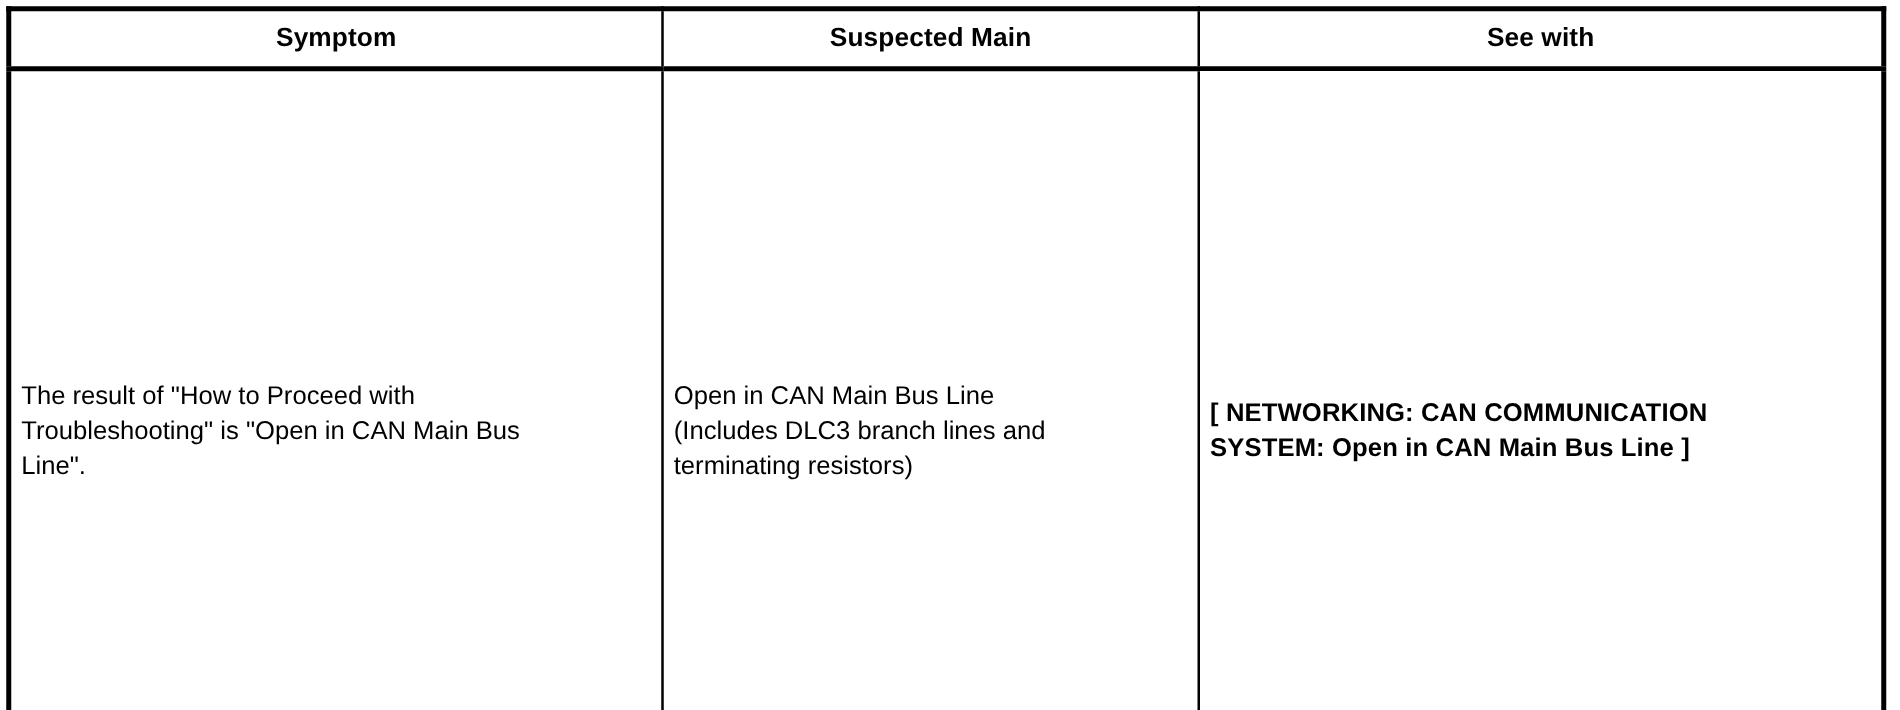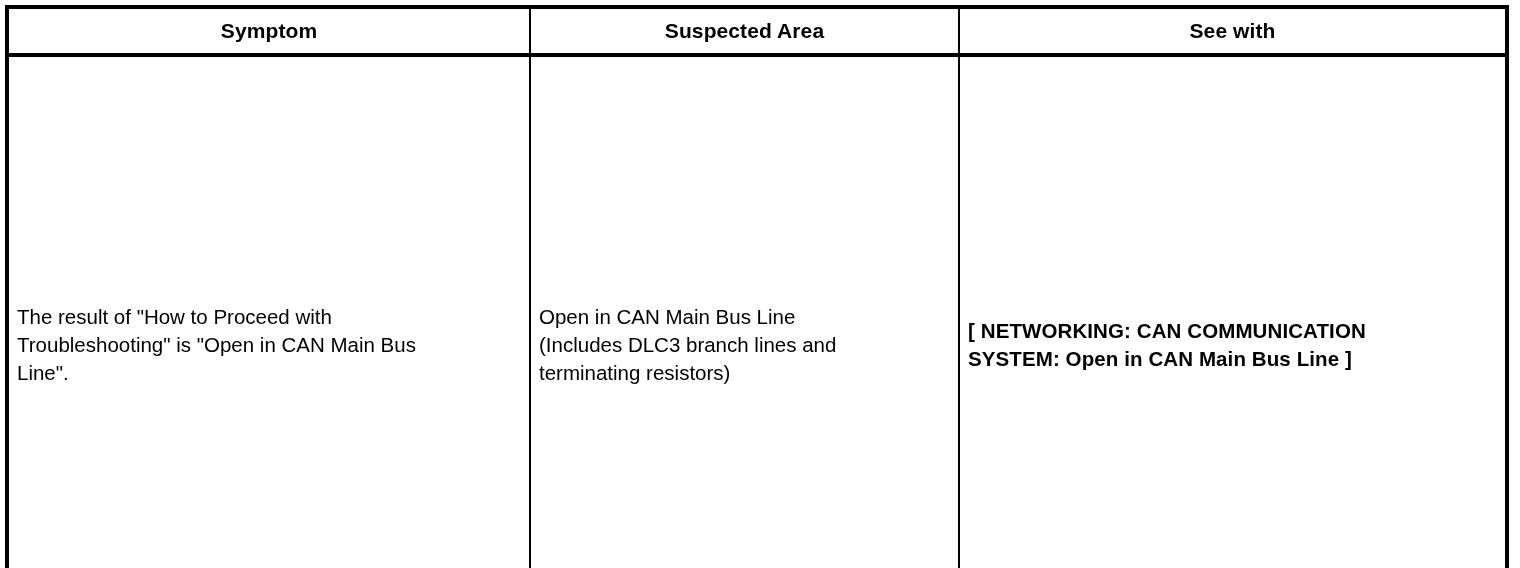--- a/index.html
+++ b/index.html
@@ -84,21 +84,21 @@
   <div class="table-wrap">
     <table class="diag-table">
       <colgroup>
         <col class="c-symptom">
         <col class="c-area">
         <col class="c-page">
       </colgroup>
       <thead>
         <tr>
           <th>Symptom</th>
-          <th>Suspected Area</th>
+          <th>Suspected Main</th>
           <th>See with</th>
         </tr>
       </thead>
       <tbody>
         <tr>
           <td class="symptom">
               <span class="cell-text">The result of "How to Proceed with
 Troubleshooting" is "Open in CAN Main Bus
 Line".</span>
             </td>

